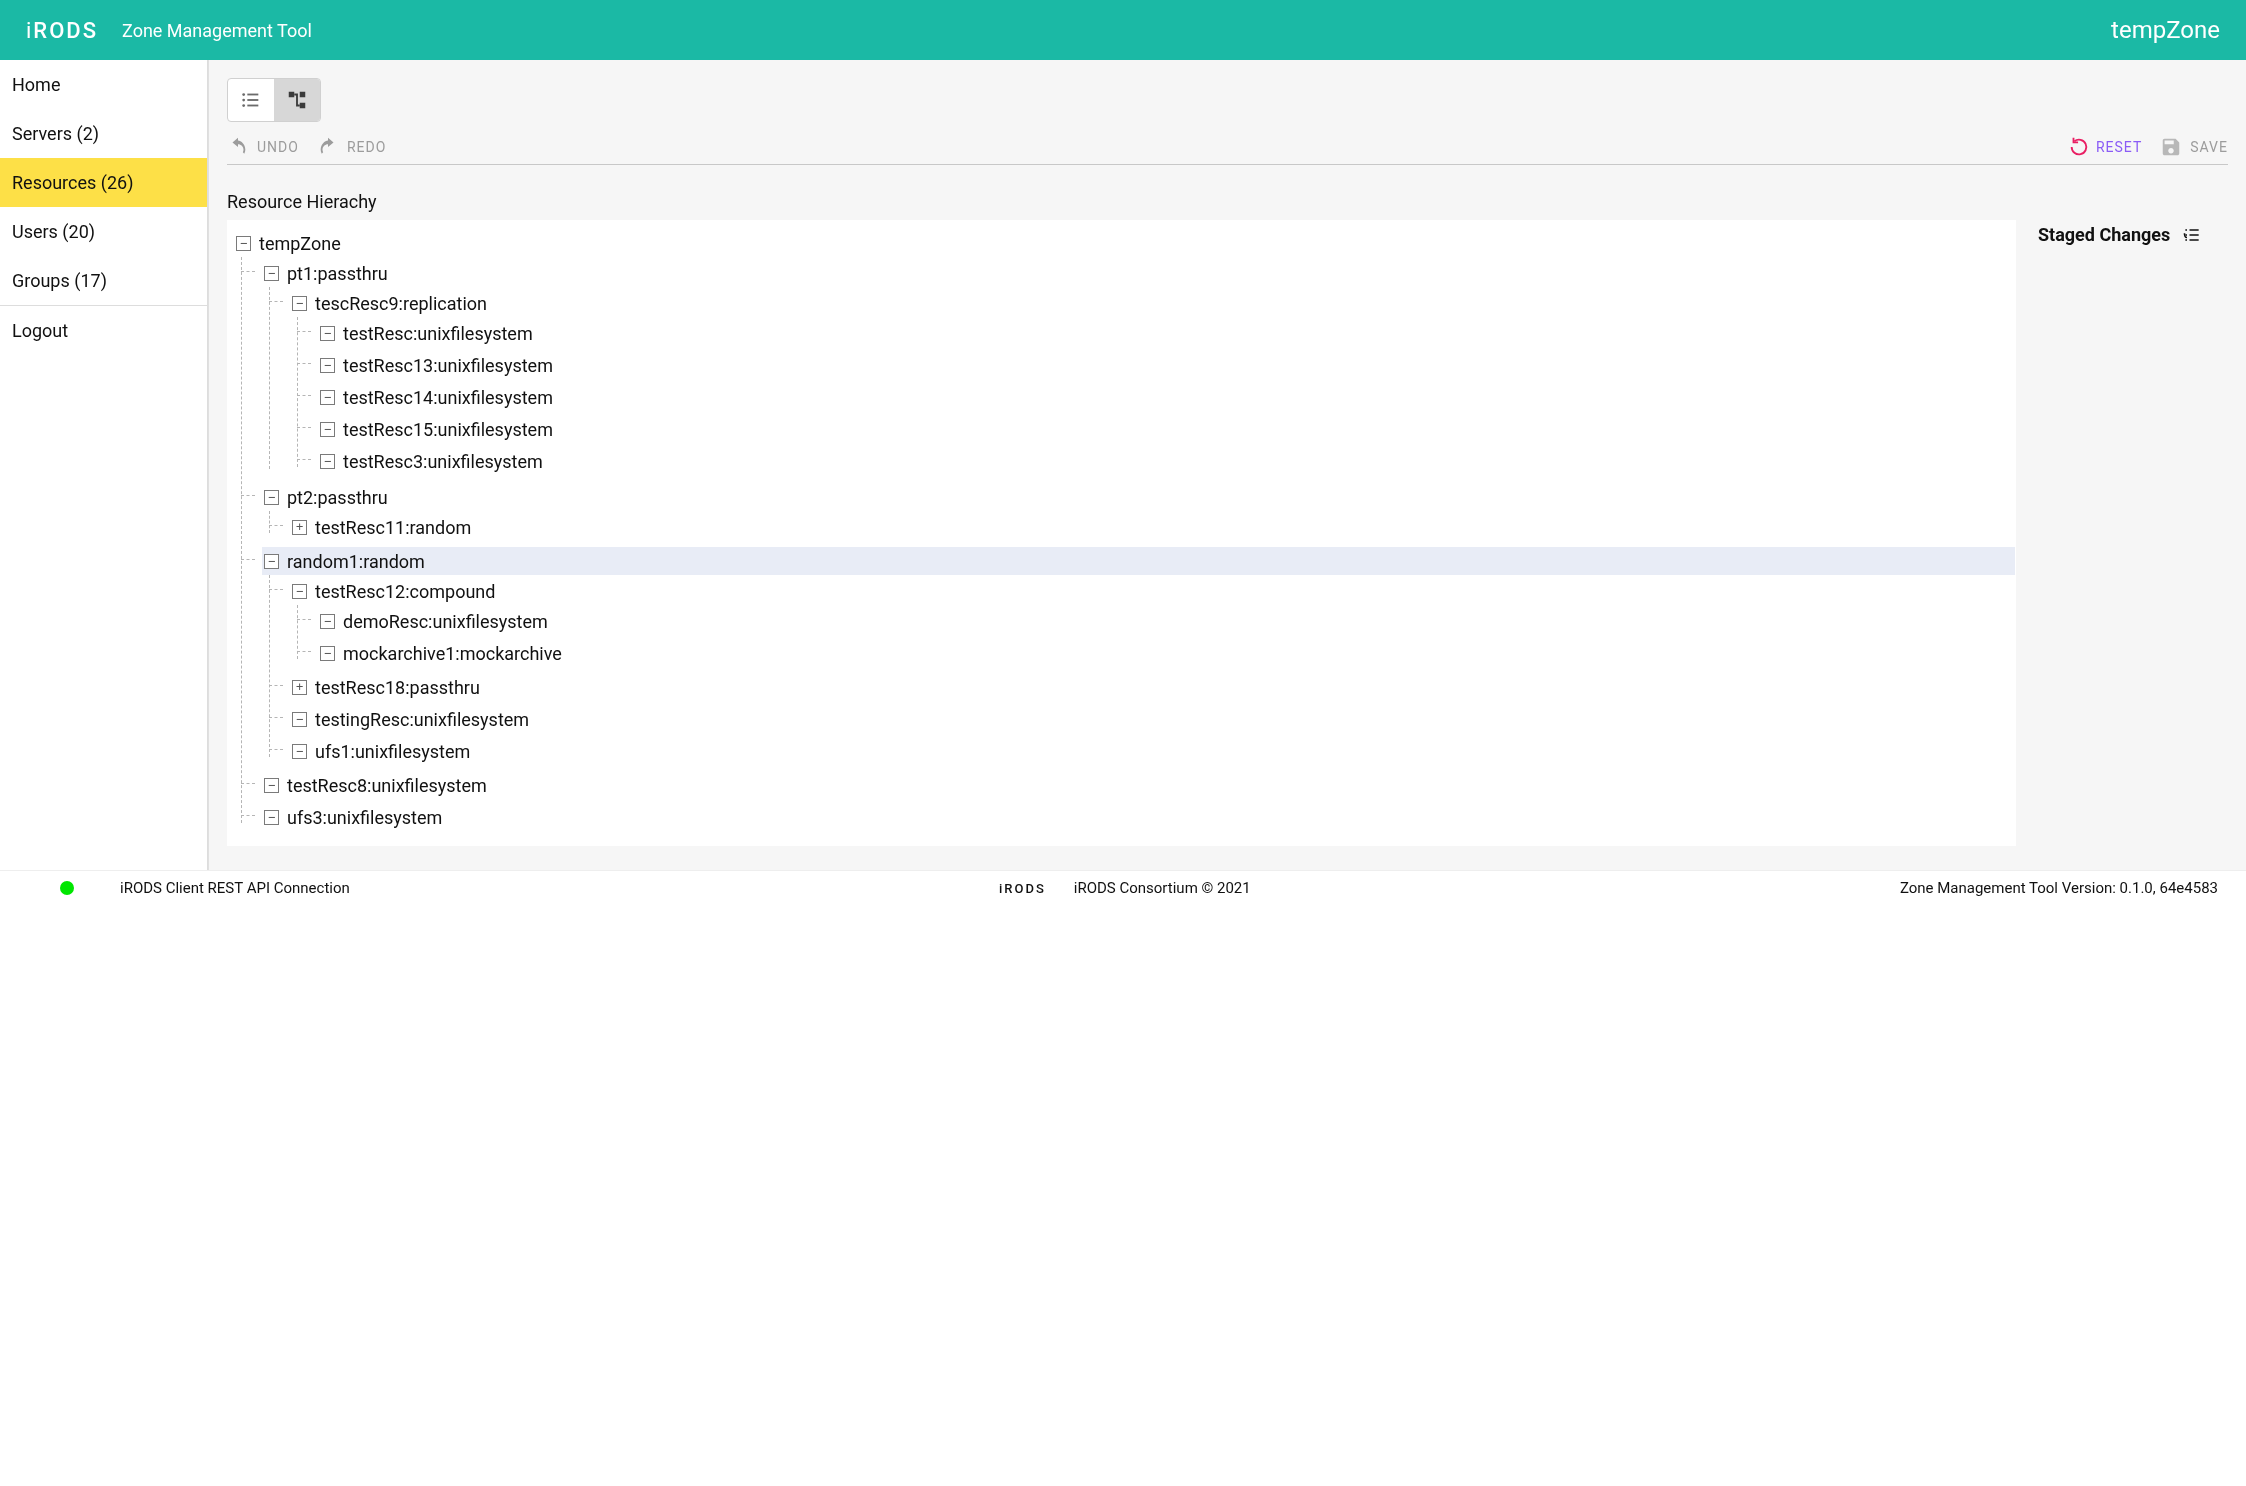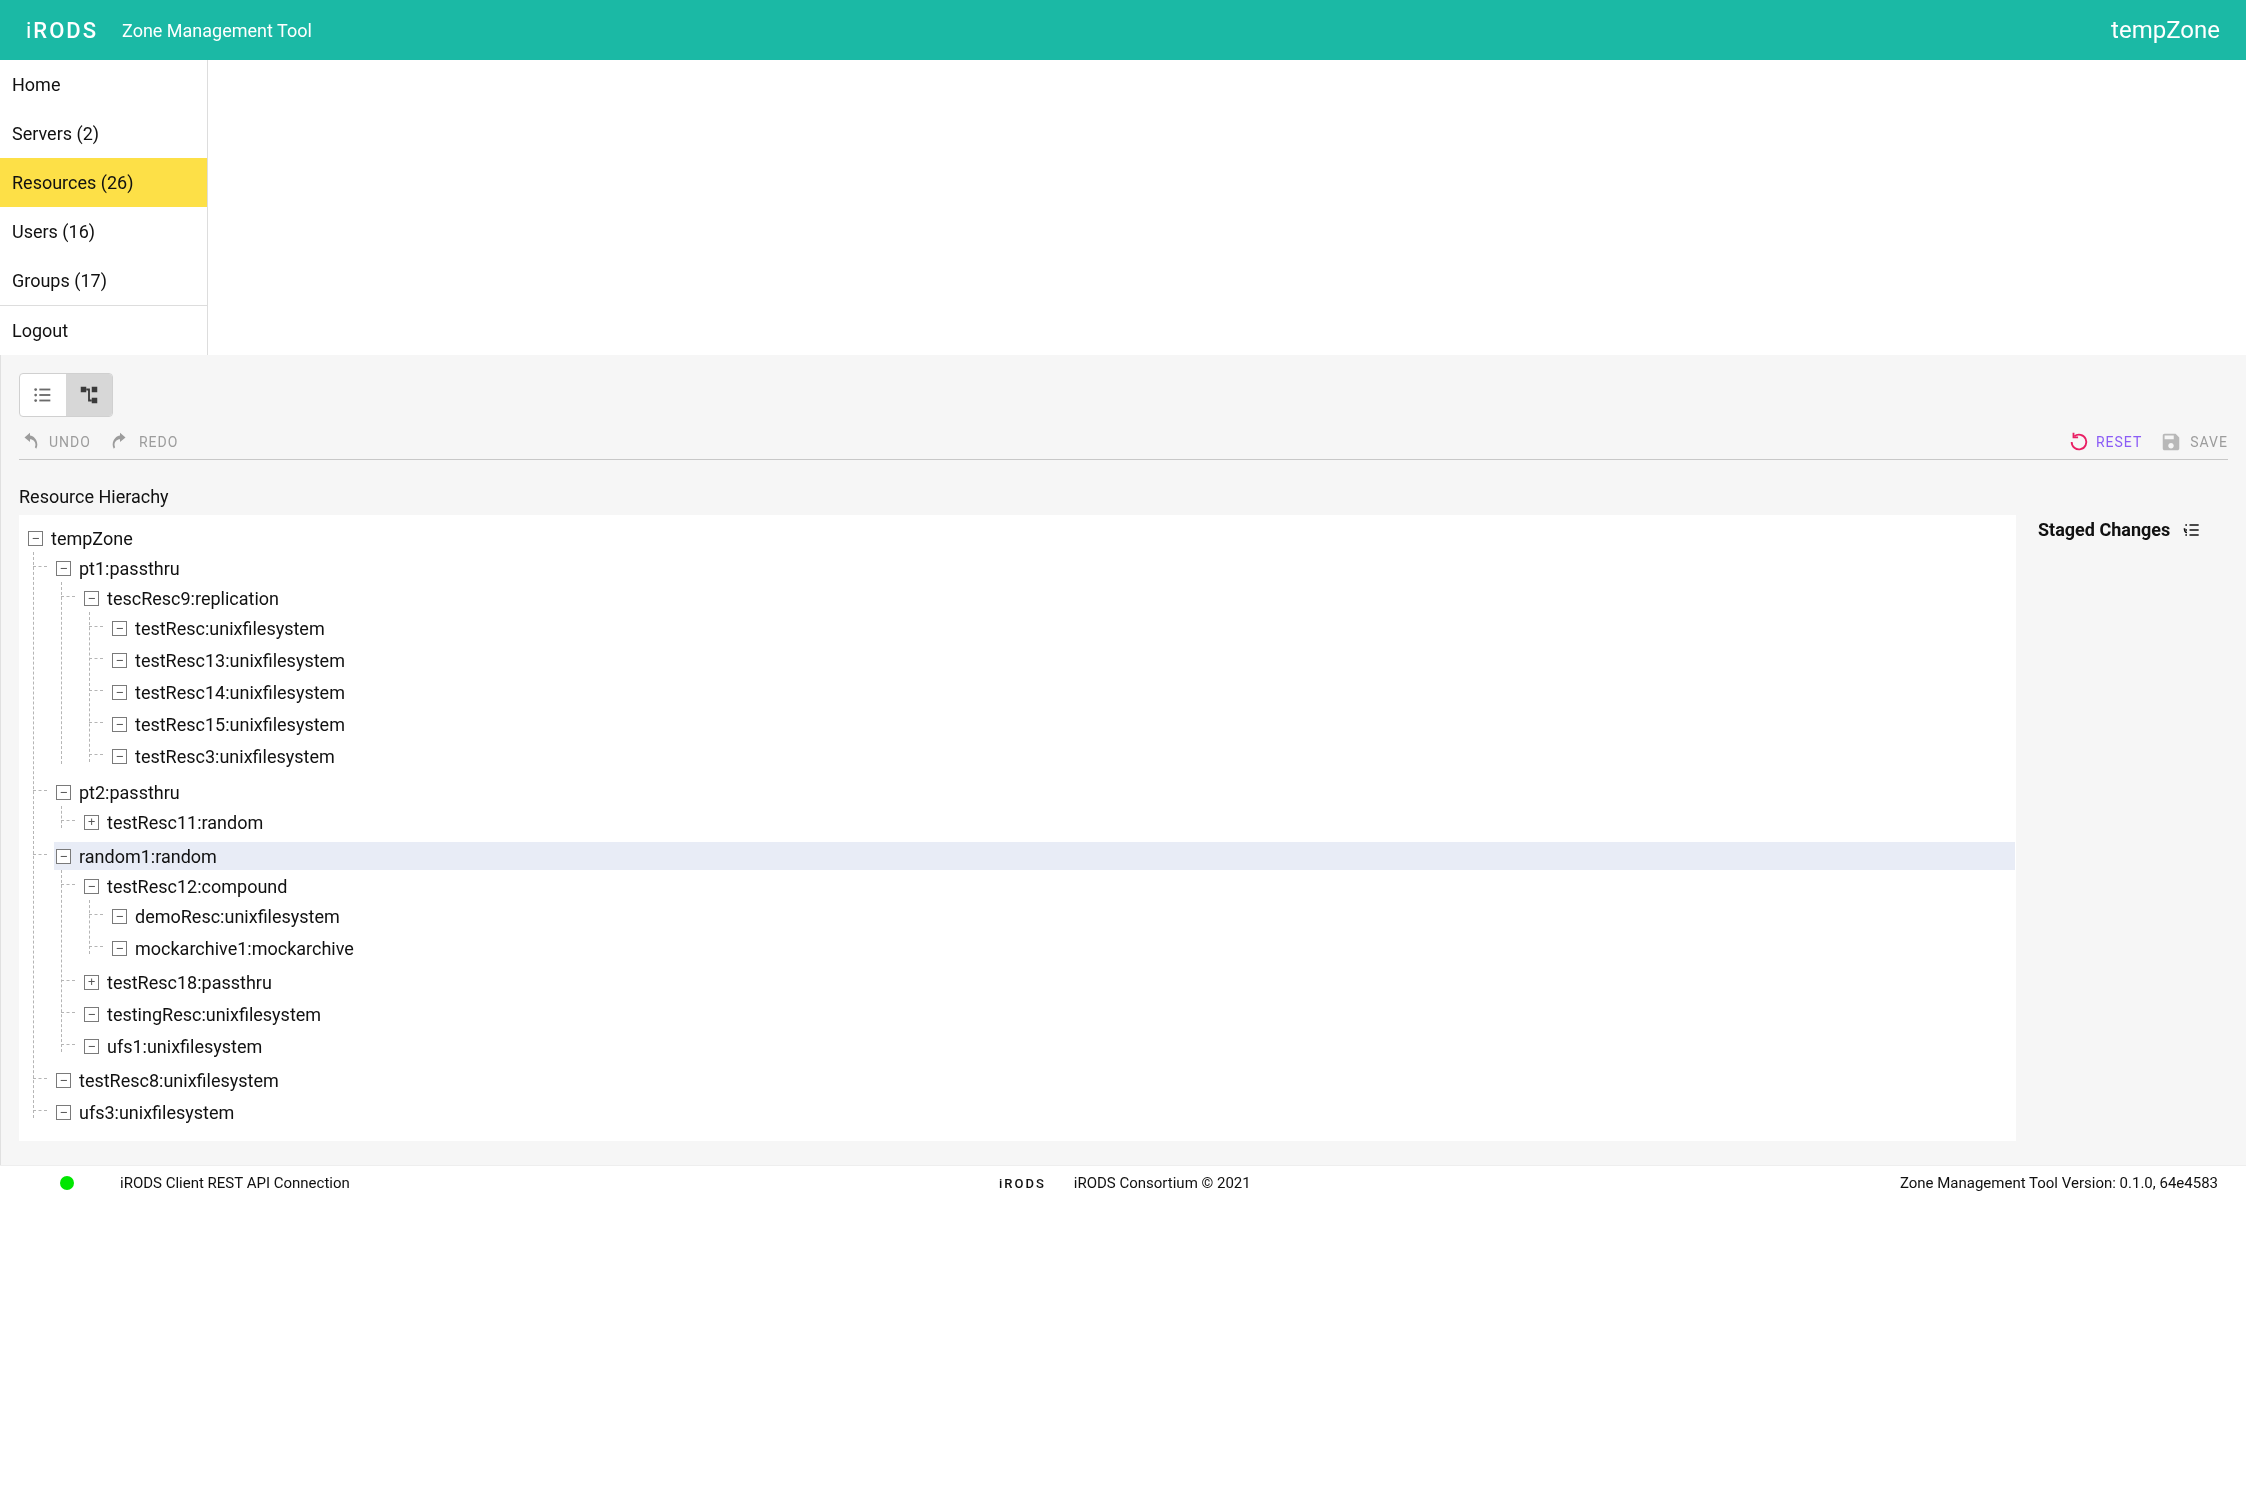--- a/index.html
+++ b/index.html
@@ -5,21 +5,21 @@
   * { margin:0; padding:0; box-sizing:border-box; font-family:-apple-system,BlinkMacSystemFont,"Segoe UI",Roboto,"Helvetica Neue",Arial,sans-serif; }
   body { background:#fff; color:#111; }
   
   .header { background:#1bb9a5; color:#fff; display:flex; align-items:center; justify-content:space-between; padding:0 26px; height:60px; }
   .header-left { display:flex; align-items:center; gap:24px; }
   .logo { font-size:22px; font-weight:500; letter-spacing:2px; }
   .logo .i { text-transform:lowercase; font-weight:400; }
   .app-title { font-size:18px; font-weight:400; }
   .zone-name { font-size:24px; font-weight:400; }
   
-  .wrap { display:flex; min-height:780px;flex-direction:column; }
+  .wrap { display:flex; min-height:780px; }
   .sidebar { width:208px; background:#fff; border-right:1px solid #ddd; }
   .nav-item { padding:14px 12px; font-size:18px; cursor:pointer; }
   .nav-item.active { background:#fde047; }
   .nav-sep { border-top:1px solid #ddd; }
   .main { flex:1; background:#f6f6f6; padding:18px 18px 24px 18px; border-left:1px solid #e0e0e0; }
   
   .view-toggle { display:inline-flex; border:1px solid #d0d0d0; border-radius:4px; overflow:hidden; background:#fff; }
   .view-btn { width:46px; height:42px; display:flex; align-items:center; justify-content:center; cursor:pointer; }
   .view-btn.active { background:#d7d7d7; }
   .view-btn svg { width:22px; height:22px; }
@@ -67,21 +67,21 @@
   </div>
   <span class="zone-name">tempZone</span>
 </div>
 
 <div class="wrap">
 
   <nav class="sidebar">
     <div class="nav-item">Home</div>
     <div class="nav-item">Servers (2)</div>
     <div class="nav-item active">Resources (26)</div>
-    <div class="nav-item">Users (16)</div>
+    <div class="nav-item">Users (20)</div>
     <div class="nav-item">Groups (17)</div>
     <div class="nav-sep"></div>
     <div class="nav-item">Logout</div>
   </nav>
 
   <main class="main">
     
     <div class="view-toggle">
       <div class="view-btn">
         <svg viewBox="0 0 24 24">

